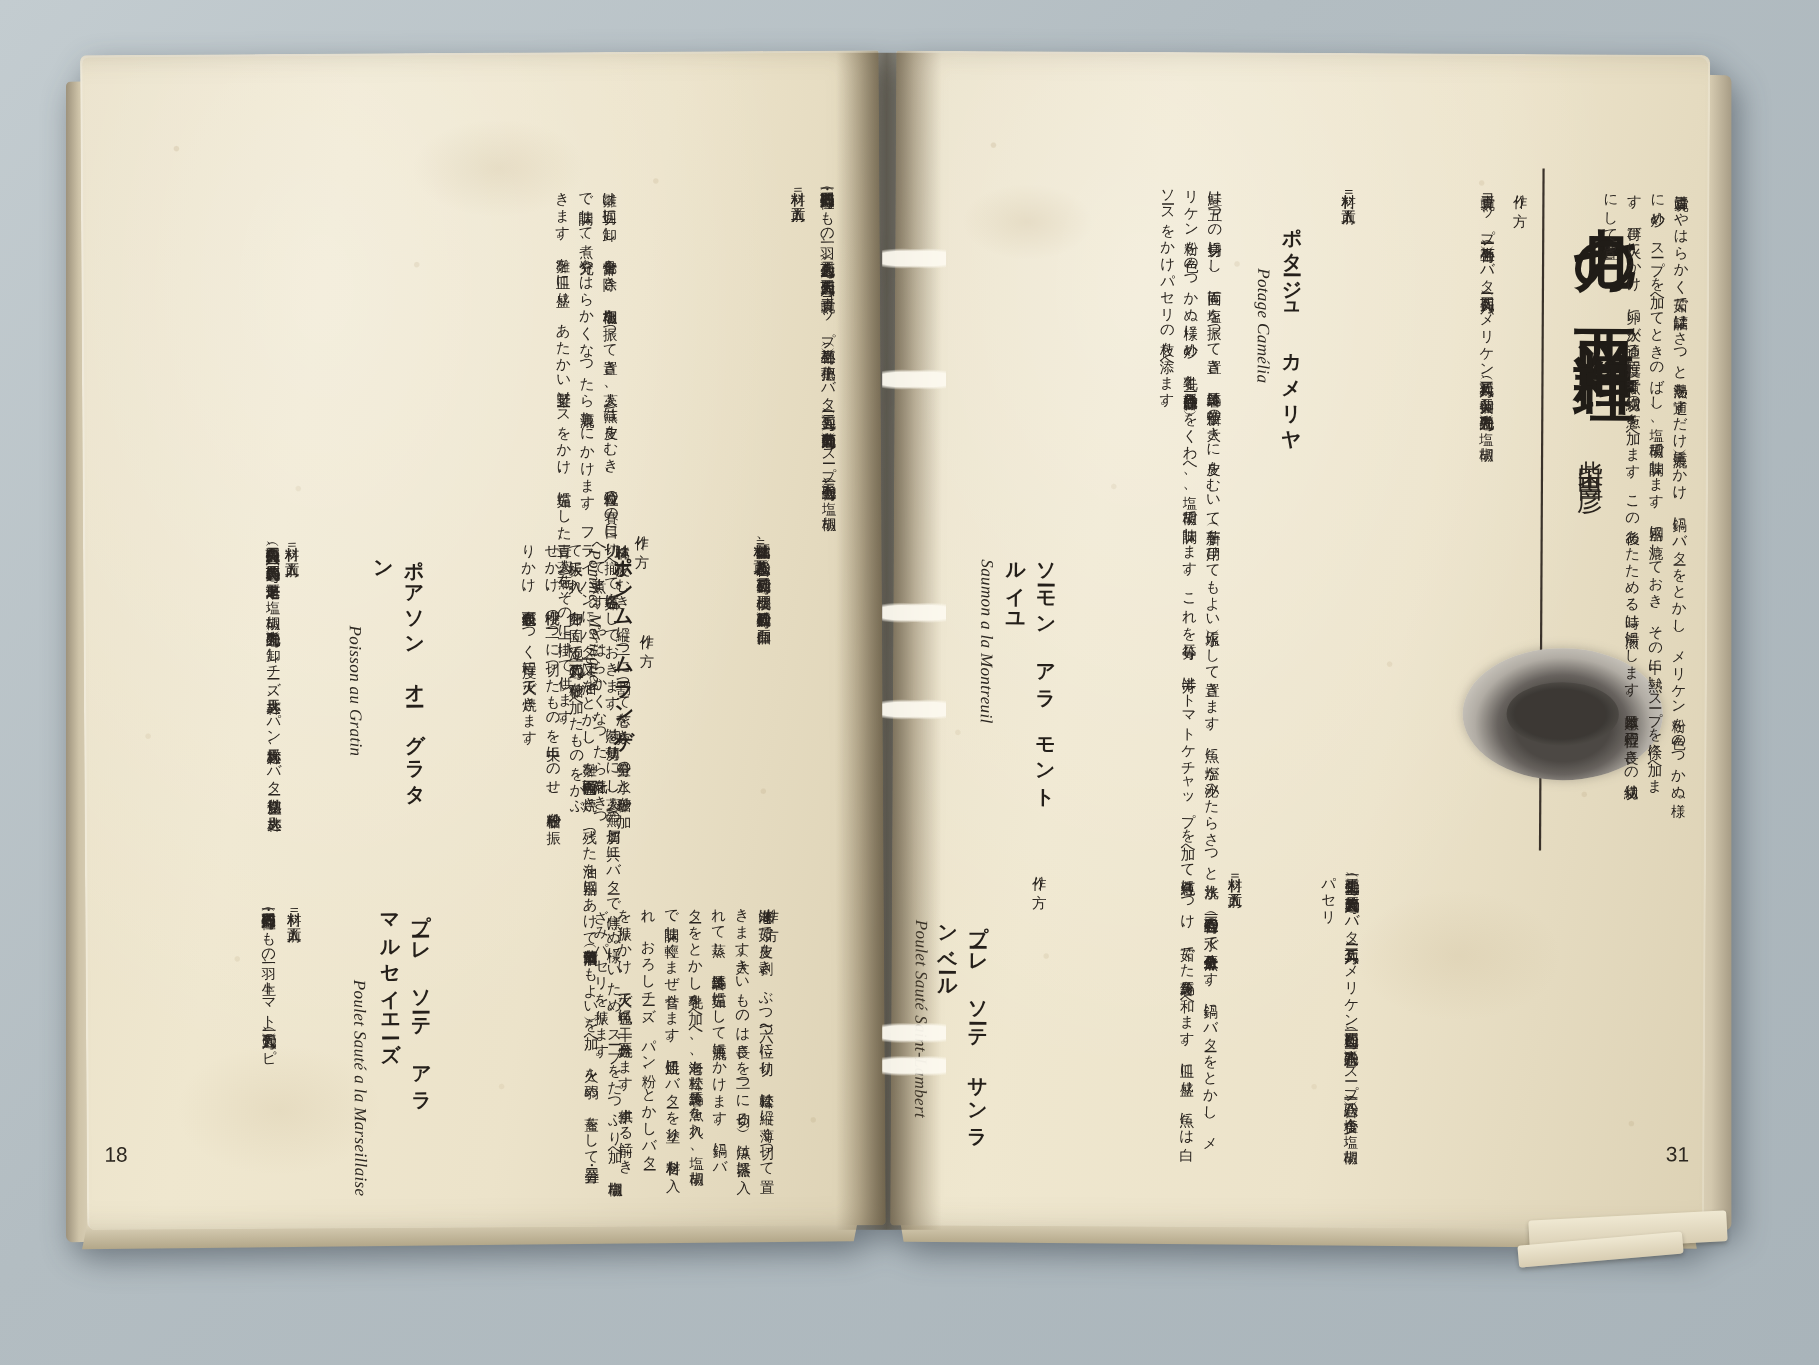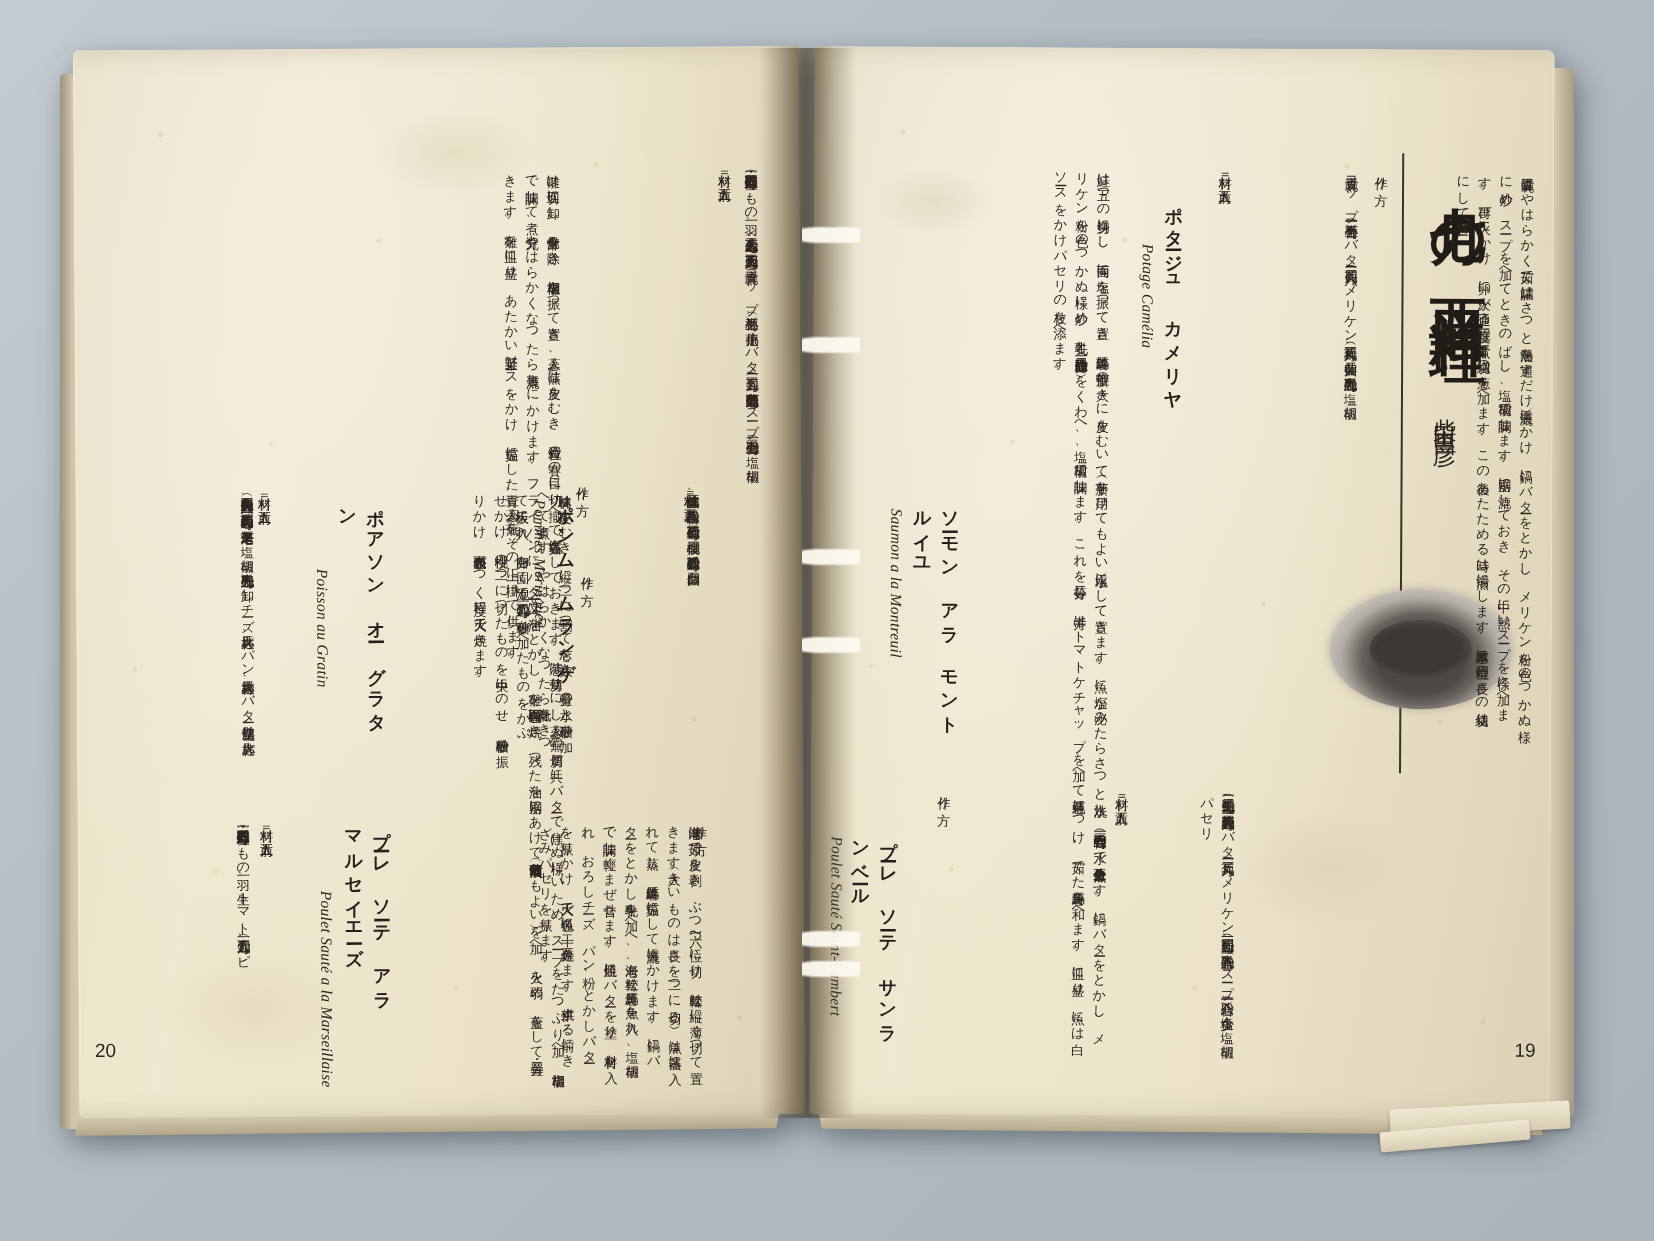--- a/index.html
+++ b/index.html
@@ -264,21 +264,21 @@
 
         <div class="vcol recipe-title-ro" style="left:322px; top:196px;">Potage Camélia</div>
         <div class="vcol recipe-title-ja" style="left:346px; top:146px; height:220px;">ポタージュ　カメリヤ</div>
 
         <div class="vcol label-col" style="left:400px; top:118px;">材料＝五人前</div>
         <div class="vcol body-col" style="left:418px; top:118px; height:290px; width:130px;">青豌豆コップ一杯半（一合五勺）、バター二四瓦（六匁）、メリケン粉三二瓦（八匁）、卵黄二個、牛乳九〇瓰（五勺）、塩、胡椒</div>
 
         <div class="vcol label-col" style="left:556px; top:118px;">作り方</div>
         <div class="vcol body-col" style="left:574px; top:118px; height:560px; width:150px;">青豌豆はやはらかく茹で（罐詰はさつと熱湯を通すだけ）裏漉にかけ、鍋にバターをとかし、メリケン粉を色のつかぬ様に炒め、スープを加へてときのばし、塩、胡椒で調味します。別器に漉しておき、その中に熱いスープを徐々に加へます。再び火にかけ、卵に火が通る程度に一寸煮て繊切の葱を加へます。この後あたためる時は湯煎にします。日本葱は三糎位の長さの繊切りにして置き</div>
 
-        <div class="page-num" style="right:14px; bottom:56px;">19</div>
+        <div class="page-num" style="right:14px; bottom:56px;">31</div>
       </div>
     </div>
 
     <div class="page page-left">
       <div class="grain"></div>
       <div class="stain" style="left:300px;top:60px;width:160px;height:90px;background:radial-gradient(ellipse,rgba(160,132,82,.12),rgba(160,132,82,0) 70%)"></div>
       <div class="stain" style="left:80px;top:900px;width:190px;height:120px;background:radial-gradient(ellipse,rgba(160,132,82,.10),rgba(160,132,82,0) 70%)"></div>
 
       <div class="page-inner">
 
@@ -305,21 +305,21 @@
 
         <div class="vcol label-col" style="left:612px; top:770px;">作り方</div>
         <div class="vcol body-col" style="left:398px; top:770px; height:250px; width:230px;">海老は茹でゝ皮を剥き、ぶつ〜六つ位に切り、松茸は縦に薄く切つて置きます（大きいものは長さを二つに切る）。魚は蒸器に入れて蒸し、馬鈴薯は塩茹にして裏漉にかけます。鍋にバターをとかし牛乳を加へへ、海老、松茸、馬鈴薯、魚を入れ、塩、胡椒で調味し輕くまぜ合せます。焼皿にバターを塗り、材料を入れ、おろしチーズ、パン粉、とかしバターを振りかけ、天火で狐色に十二、三分焼きます。供卓する前にきざみパセリを振ります。</div>
 
         <div class="vcol recipe-title-ro" style="left:236px; top:842px;">Poulet Sauté a la Marseillaise</div>
         <div class="vcol recipe-title-ja" style="left:262px; top:770px; height:220px;">プーレ　ソーテ　アラ　マルセイエーズ</div>
 
         <div class="vcol label-col" style="left:178px; top:770px;">材料＝五人前</div>
         <div class="vcol body-col" style="left:104px; top:770px; height:250px; width:72px;">雛鶏一・四斤（三五〇匁）位のもの一羽、生トマト六〇〇瓦（一五〇匁）、ピ</div>
 
-        <div class="page-num" style="left:16px; bottom:56px;">20</div>
+        <div class="page-num" style="left:16px; bottom:56px;">18</div>
       </div>
     </div>
 
     <div class="gutter"></div>
     <div class="stitch" style="top:196px;"></div>
     <div class="stitch" style="top:306px;"></div>
     <div class="stitch" style="top:518px;"></div>
     <div class="stitch" style="top:606px;"></div>
     <div class="stitch" style="top:900px;"></div>
     <div class="stitch" style="top:930px;"></div>

